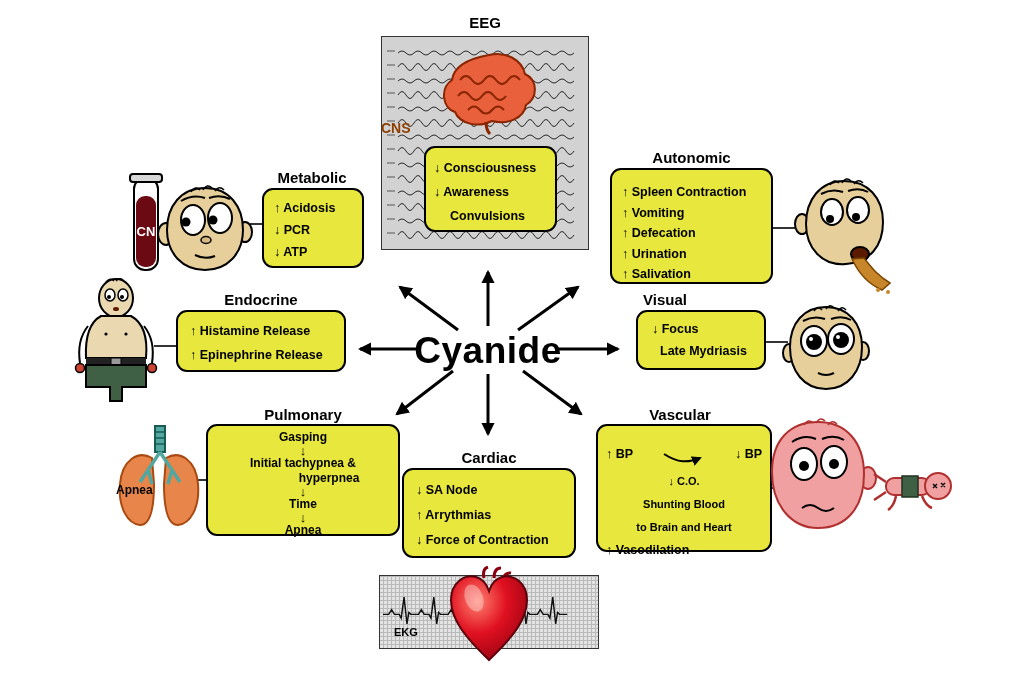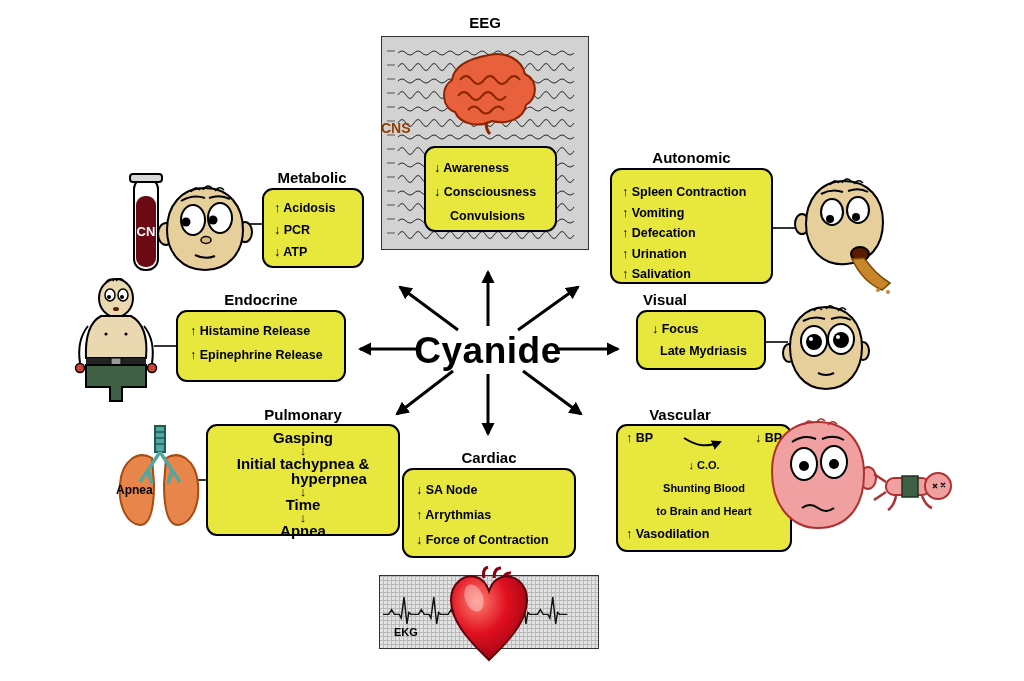--- a/index.html
+++ b/index.html
@@ -16,21 +16,21 @@
                font-weight:bold; font-size:14px; color:#8f3f00; }
   .panel { position:absolute; border:1.5px solid #333; }
   .eeg-panel { background:#d2d2d2; }
   .ekg-panel {
     background-color:#e3e3e3;
     background-image:
       repeating-linear-gradient(0deg, transparent 0 3px, #b9b9b9 3px 4px),
       repeating-linear-gradient(90deg, transparent 0 3px, #b9b9b9 3px 4px);
   }
   .small-label { position:absolute; font-weight:bold; font-size:12px; }
-  .ft { font-size:15px; line-height:15px; text-align:center; white-space:nowrap; }
+  .ft { font-size:12px; line-height:15px; text-align:center; white-space:nowrap; }
   .fa { font-size:13px; line-height:11px; text-align:center; }
   .vrow1 { display:flex; justify-content:space-between; align-items:flex-start; padding:0 8px; height:23px; }
   .vc { text-align:center; line-height:23px; white-space:nowrap; font-size:11px; }
   .vl { padding-left:8px; line-height:23px; white-space:nowrap; font-size:12.5px; }
 </style>
 </head>
 <body>
 
 <div class="canvas">
 
@@ -86,22 +86,22 @@
         <use href="#w2" x="16" y="198"></use>
     </svg>
   </div>
   <svg class="abs" style="left:430px;top:50px" width="118" height="88" viewBox="0 0 118 88">
     <path d="M59,5 C76,1 92,10 95,24 C108,30 108,48 96,55 C94,68 78,75 62,71 C48,78 30,74 25,62 C12,58 10,38 22,30 C24,15 42,8 59,5 Z" fill="#e8603c" stroke="#8a2500" stroke-width="2"></path>
     <path d="M30,30 q6,-8 12,0 q6,8 12,0 q6,-8 12,0 q6,8 12,0 q6,-8 12,0 M28,46 q6,-8 12,0 q6,8 12,0 q6,-8 12,0 q6,8 12,0 M38,60 q6,-7 12,0 q6,7 12,0 q6,-7 12,0" fill="none" stroke="#8a2500" stroke-width="2"></path>
     <path d="M56,72 q0,8 4,12" stroke="#8a2500" stroke-width="3" fill="none"></path>
   </svg>
   <div class="cns-label">CNS</div>
   <div class="ybox" style="left:424px;top:146px;width:133px;height:86px;padding:8px 0 0 8px">
+    <div class="ln" style="line-height:24px">↓ Consciousness</div>
     <div class="ln" style="line-height:24px">↓ Awareness</div>
-    <div class="ln" style="line-height:24px">↓ Consciousness</div>
     <div class="ln" style="line-height:24px;padding-left:16px">Convulsions</div>
   </div>
 
   <div class="node-title" style="left:252px;top:169px;width:120px">Metabolic</div>
   <div class="ybox" style="left:262px;top:188px;width:102px;height:80px;padding:7px 0 0 10px">
     <div class="ln">↑ Acidosis</div>
     <div class="ln">↓ PCR</div>
     <div class="ln">↓ ATP</div>
   </div>
   <svg class="abs" style="left:126px;top:172px" width="40" height="102" viewBox="0 0 40 102">
@@ -141,21 +141,21 @@
     <circle cx="40" cy="41" r="4"></circle>
     <circle cx="66" cy="39" r="4"></circle>
     <path d="M31,16 q11,-6 22,-2 M58,13 q11,-4 20,1" stroke="#000" stroke-width="2" fill="none"></path>
     <ellipse cx="70" cy="76" rx="9" ry="7" fill="#5a1a00" stroke="#000" stroke-width="2"></ellipse>
     <path d="M74,80 C82,90 88,98 100,105 L92,112 C78,106 68,94 62,81 Z" fill="#c8862a" stroke="#7a4700" stroke-width="1.5"></path>
     <circle cx="98" cy="114" r="2" fill="#c8862a"></circle>
     <circle cx="88" cy="112" r="2" fill="#c8862a"></circle>
   </svg>
 
   <div class="node-title" style="left:176px;top:291px;width:170px">Endocrine</div>
-  <div class="ybox" style="left:176px;top:310px;width:170px;height:72px;padding:7px 0 0 12px">
+  <div class="ybox" style="left:176px;top:310px;width:170px;height:62px;padding:7px 0 0 12px">
     <div class="ln" style="line-height:24px">↑ Histamine Release</div>
     <div class="ln" style="line-height:24px">↑ Epinephrine Release</div>
   </div>
   <svg class="abs" style="left:68px;top:278px" width="96" height="126" viewBox="0 0 96 126">
     <ellipse cx="48" cy="20" rx="17" ry="19" fill="#ead9b0" stroke="#000" stroke-width="2"></ellipse>
     <path d="M38,4 q4,-5 8,-1 M48,3 q4,-5 8,0" stroke="#000" fill="none" stroke-width="1.3"></path>
     <ellipse cx="42" cy="17" rx="5" ry="6" fill="#fff" stroke="#000" stroke-width="1.5"></ellipse>
     <ellipse cx="55" cy="17" rx="5" ry="6" fill="#fff" stroke="#000" stroke-width="1.5"></ellipse>
     <circle cx="41" cy="19" r="2"></circle>
       <circle cx="54" cy="19" r="2"></circle>
@@ -230,21 +230,21 @@
         <stop offset="45%" stop-color="#e01020"></stop>
         <stop offset="100%" stop-color="#8a0010"></stop>
       </radialGradient>
     </defs>
     <path d="M38,12 q-2,-9 4,-11 M48,12 q0,-10 7,-10 M56,14 q3,-8 9,-7" stroke="#8a0010" stroke-width="3" fill="none"></path>
     <path d="M43,94 C20,72 5,54 5,34 C5,17 18,8 30,11 C37,13 41,19 43,25 C45,19 49,13 56,11 C68,8 81,17 81,34 C81,54 66,72 43,94 Z" fill="url(#hg)" stroke="#5a000a" stroke-width="2"></path>
     <ellipse cx="28" cy="32" rx="9" ry="14" fill="#ffffff" opacity="0.35" transform="rotate(-20 28 32)"></ellipse>
   </svg>
 
   <div class="node-title" style="left:596px;top:406px;width:168px">Vascular</div>
-  <div class="ybox" style="left:616px;top:424px;width:176px;height:128px;padding-top:5px">
+  <div class="ybox" style="left:596px;top:424px;width:176px;height:128px;padding-top:21px">
     <div class="vrow1">
       <span>↑ BP</span>
       <svg width="44" height="16" viewBox="0 0 44 16" style="margin-top:4px">
         <defs>
           <marker id="ah2" markerWidth="5" markerHeight="5" refX="4" refY="2.5" orient="auto">
             <path d="M0,0 L5,2.5 L0,5 Z" fill="#000"></path>
           </marker>
         </defs>
         <path d="M2,3 C16,12 26,12 38,7" stroke="#000" stroke-width="2" fill="none" marker-end="url(#ah2)"></path>
       </svg>

